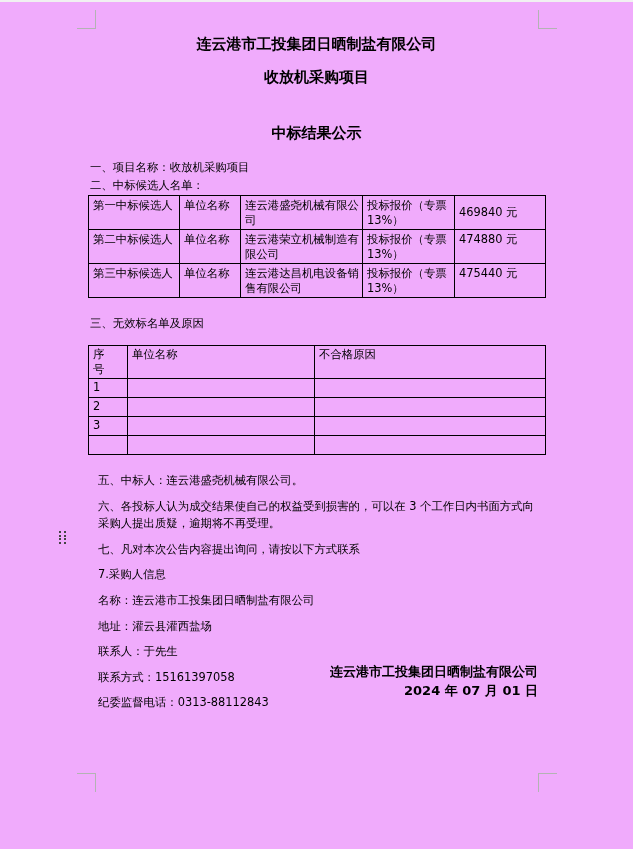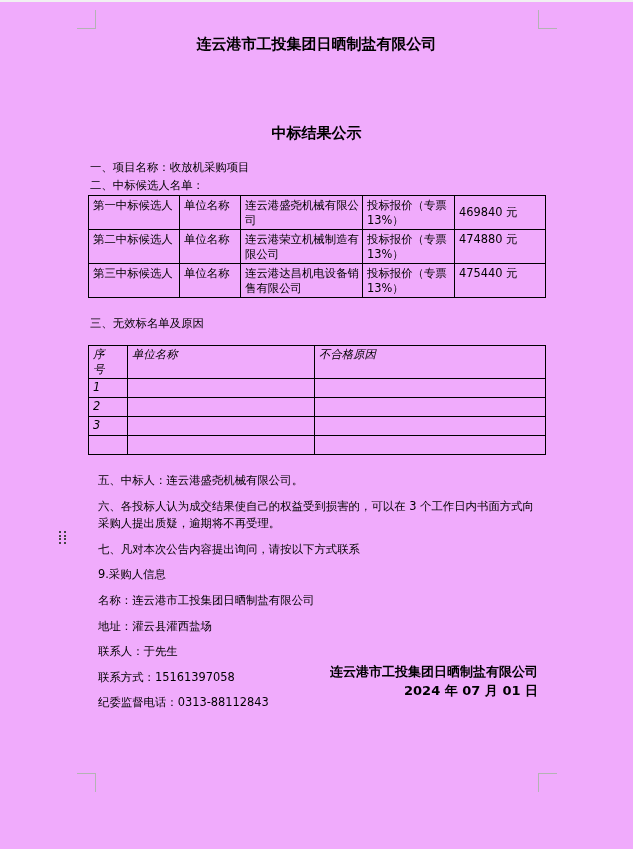--- a/index.html
+++ b/index.html
@@ -39,21 +39,21 @@
   .sec3 { position: absolute; left: 90px; top: 315px; width: 460px; }
 
   table { position: absolute; border-collapse: collapse; table-layout: fixed; font-size: 11.4px; }
   td { border: 1px solid #000; padding: 2px 3px 2px 4px; vertical-align: top; line-height: 14.5px; overflow: hidden; }
 
   .tbl-candidates { left: 88px; top: 195px; width: 457px; }
   .tbl-candidates td { height: 34px; }
   .tbl-candidates .amount-cell { vertical-align: middle; }
 
   .tbl-invalid { left: 88px; top: 345px; width: 457px; }
-  .tbl-invalid td { height: 19px; padding: 1px 19px 1px 4px; line-height: 15px; font-style: italic; }
+  .tbl-invalid td { height: 19px; padding: 1px 19px 1px 4px; line-height: 15px; }
 
   .paras { position: absolute; left: 90px; top: 464px; width: 460px; }
   .paras p { margin: 8px; }
 
   .signature { position: absolute; left: 88px; top: 662px; width: 450px;
                text-align: right; font-weight: bold; font-size: 13px; line-height: 19px; }
 </style>
 </head>
 <body>
 
@@ -62,20 +62,21 @@
   <div class="top-strip"></div>
 
   <div class="mark mark-tl"></div>
   <div class="mark mark-tr"></div>
   <div class="mark mark-bl"></div>
   <div class="mark mark-br"></div>
 
   <div class="dots"></div>
 
   <div class="title title-1">连云港市工投集团日晒制盐有限公司</div>
+  <div class="title title-2">收放机采购项目</div>
   <div class="title title-3">中标结果公示</div>
 
   <div class="intro bodytext">
     <p>一、项目名称：收放机采购项目</p>
     <p>二、中标候选人名单：</p>
   </div>
 
   <table class="tbl-candidates">
     <colgroup>
         <col style="width:91px">
@@ -143,21 +144,21 @@
         <td></td>
         <td></td>
       </tr>
     </tbody>
   </table>
 
   <div class="paras bodytext">
     <p>五、中标人：连云港盛尧机械有限公司。</p>
     <p>六、各投标人认为成交结果使自己的权益受到损害的，可以在 3 个工作日内书面方式向采购人提出质疑，逾期将不再受理。</p>
     <p>七、凡对本次公告内容提出询问，请按以下方式联系</p>
-    <p>9.采购人信息</p>
+    <p>7.采购人信息</p>
     <p>名称：连云港市工投集团日晒制盐有限公司</p>
     <p>地址：灌云县灌西盐场</p>
     <p>联系人：于先生</p>
     <p>联系方式：15161397058</p>
     <p>纪委监督电话：0313-88112843</p>
   </div>
 
   <div class="signature">
     <div>连云港市工投集团日晒制盐有限公司</div>
     <div>2024 年 07 月 01 日</div>

